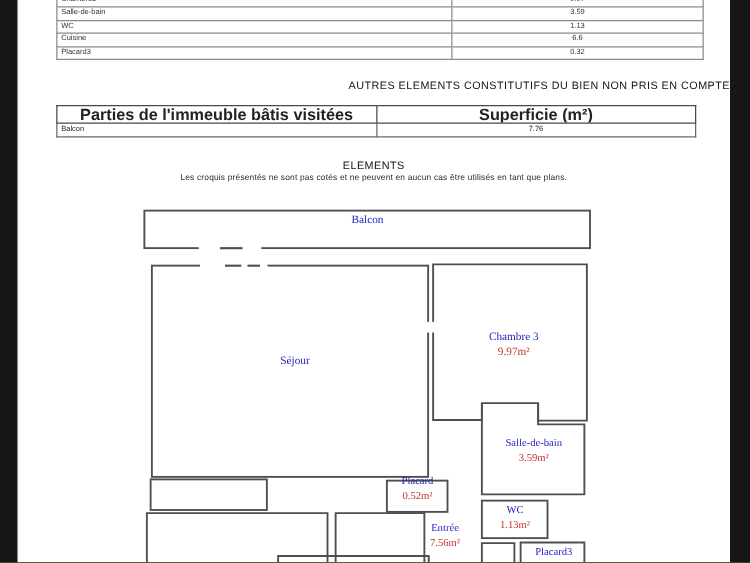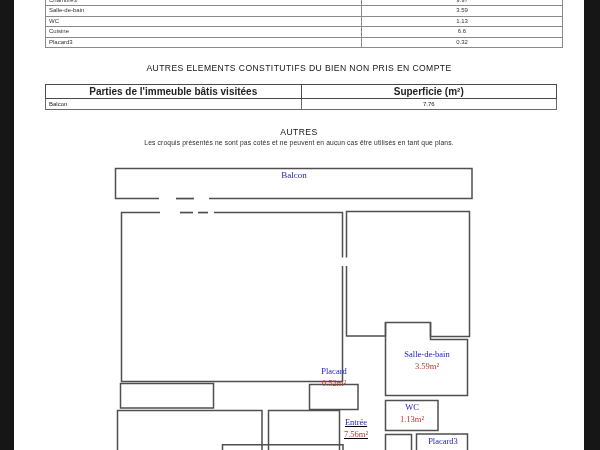--- a/index.html
+++ b/index.html
@@ -6,30 +6,30 @@
   .screen{position:relative;width:600px;height:450px;overflow:hidden;background:#161616;
           font-family:"Liberation Sans",sans-serif;}
   .page{position:absolute;left:14px;top:0;width:570px;height:450px;background:#ffffff;}
   
   table{border-collapse:collapse;table-layout:fixed;}
   .t1{position:absolute;left:45px;top:-5.5px;width:512px;font-size:6px;color:#333;}
   .t1 td{border:0.9px solid #8a8a8a;height:9.6px;padding:0;line-height:9.6px;overflow:hidden;white-space:nowrap;}
   .t1 td.lbl{padding-left:3px;width:312px;}
   .t1 td.val{text-align:center;width:200px;}
   .t2{position:absolute;left:45px;top:84px;width:512px;color:#222;}
-  .t2 th{border:1.1px solid #4a4a4a;height:13px;padding:0;font-size:10px;line-height:13px;
+  .t2 th{border:1.1px solid #4a4a4a;height:13px;padding:0;font-size:13px;line-height:13px;
          font-weight:bold;text-align:center;overflow:hidden;white-space:nowrap;}
   .t2 td{border:0.9px solid #6a6a6a;height:10px;padding:0;font-size:6px;line-height:10px;
          overflow:hidden;white-space:nowrap;}
   .t2 td.lbl{padding-left:3px;width:312px;}
   .t2 td.val{text-align:center;width:200px;}
   
   .h-autres,.h-croquis{position:absolute;left:14px;width:570px;text-align:center;color:#141414;
         font-size:8.6px;letter-spacing:0.4px;white-space:nowrap;}
-  .h-autres{top:63px;}
+  .h-autres{top:63px;text-align:right;}
   .h-croquis{top:127px;}
   .croquis-note{position:absolute;left:14px;top:139px;width:570px;text-align:center;
         color:#2a2a2a;font-size:6.7px;letter-spacing:0.15px;white-space:nowrap;}
   
   .plan-svg{position:absolute;left:0;top:0;width:600px;height:450px;}
   .rl{position:absolute;width:120px;text-align:center;font-family:"Liberation Serif",serif;line-height:1;}
   .rl .rn{color:#2323bd;}
   .rl .ra{color:#c53030;margin-top:3.5px;}
   .fs9 .rn,.fs9 .ra{font-size:9px;}
   .fs85 .rn,.fs85 .ra{font-size:8.5px;}
@@ -73,21 +73,21 @@
         <th>Parties de l'immeuble bâtis visitées</th>
         <th>Superficie (m²)</th>
       </tr>
       <tr>
         <td class="lbl">Balcon</td>
         <td class="val">7.76</td>
       </tr>
     </tbody>
   </table>
 
-  <div class="h-croquis">AUTRES</div>
+  <div class="h-croquis">ELEMENTS</div>
   <div class="croquis-note">Les croquis présentés ne sont pas cotés et ne peuvent en aucun cas être utilisés en tant que plans.</div>
 
   <svg class="plan-svg" viewBox="0 0 600 450">
     <g fill="none" stroke="#4f4f4f" stroke-width="1.5">
       <rect x="115.5" y="168.5" width="356.5" height="30"></rect>
       <rect x="121.5" y="212.5" width="221" height="169"></rect>
       <path d="M346.5,211.5 H469.5 V336.5 H430.5 V322.5 H385.5 V336 H346.5 Z"></path>
       <path d="M385.5,322.5 V395.5 H467.5 V339.5 H430.5 V322.5"></path>
       <rect x="385.5" y="400.5" width="52.5" height="30"></rect>
       <rect x="120.5" y="383.5" width="93" height="24.5"></rect>
@@ -106,34 +106,39 @@
       <rect x="180" y="211.7" width="13" height="1.7" fill="#4f4f4f"></rect>
       <rect x="198" y="211.7" width="10" height="1.7" fill="#4f4f4f"></rect>
       <rect x="340.7" y="257.5" width="7.6" height="8.5" fill="#ffffff"></rect>
     </g>
   </svg>
 
   <div class="rl fs9" style="left:234px;top:171px;">
     <div class="rn">Balcon</div>
   </div>
   <div class="rl fs9" style="left:176px;top:284px;">
+    <div class="rn">Séjour</div>
+  </div>
+  <div class="rl fs9" style="left:351px;top:264.5px;">
+    <div class="rn">Chambre 3</div>
+    <div class="ra">9.97m²</div>
   </div>
   <div class="rl fs85" style="left:367px;top:350px;">
     <div class="rn">Salle-de-bain</div>
     <div class="ra">3.59m²</div>
   </div>
   <div class="rl fs85" style="left:352px;top:402.5px;">
     <div class="rn">WC</div>
     <div class="ra">1.13m²</div>
   </div>
-  <div class="rl fs85" style="left:274px;top:367px;">
+  <div class="rl fs85" style="left:274px;top:380px;">
     <div class="rn">Placard</div>
     <div class="ra">0.52m²</div>
   </div>
-  <div class="rl fs85" style="left:296px;top:417.5px;text-decoration:underline;">
+  <div class="rl fs85" style="left:296px;top:417.5px;">
     <div class="rn">Entrée</div>
     <div class="ra">7.56m²</div>
   </div>
   <div class="rl fs85" style="left:383px;top:437px;">
     <div class="rn">Placard3</div>
     <div class="ra"></div>
   </div>
 </div>
 
 </body></html>

